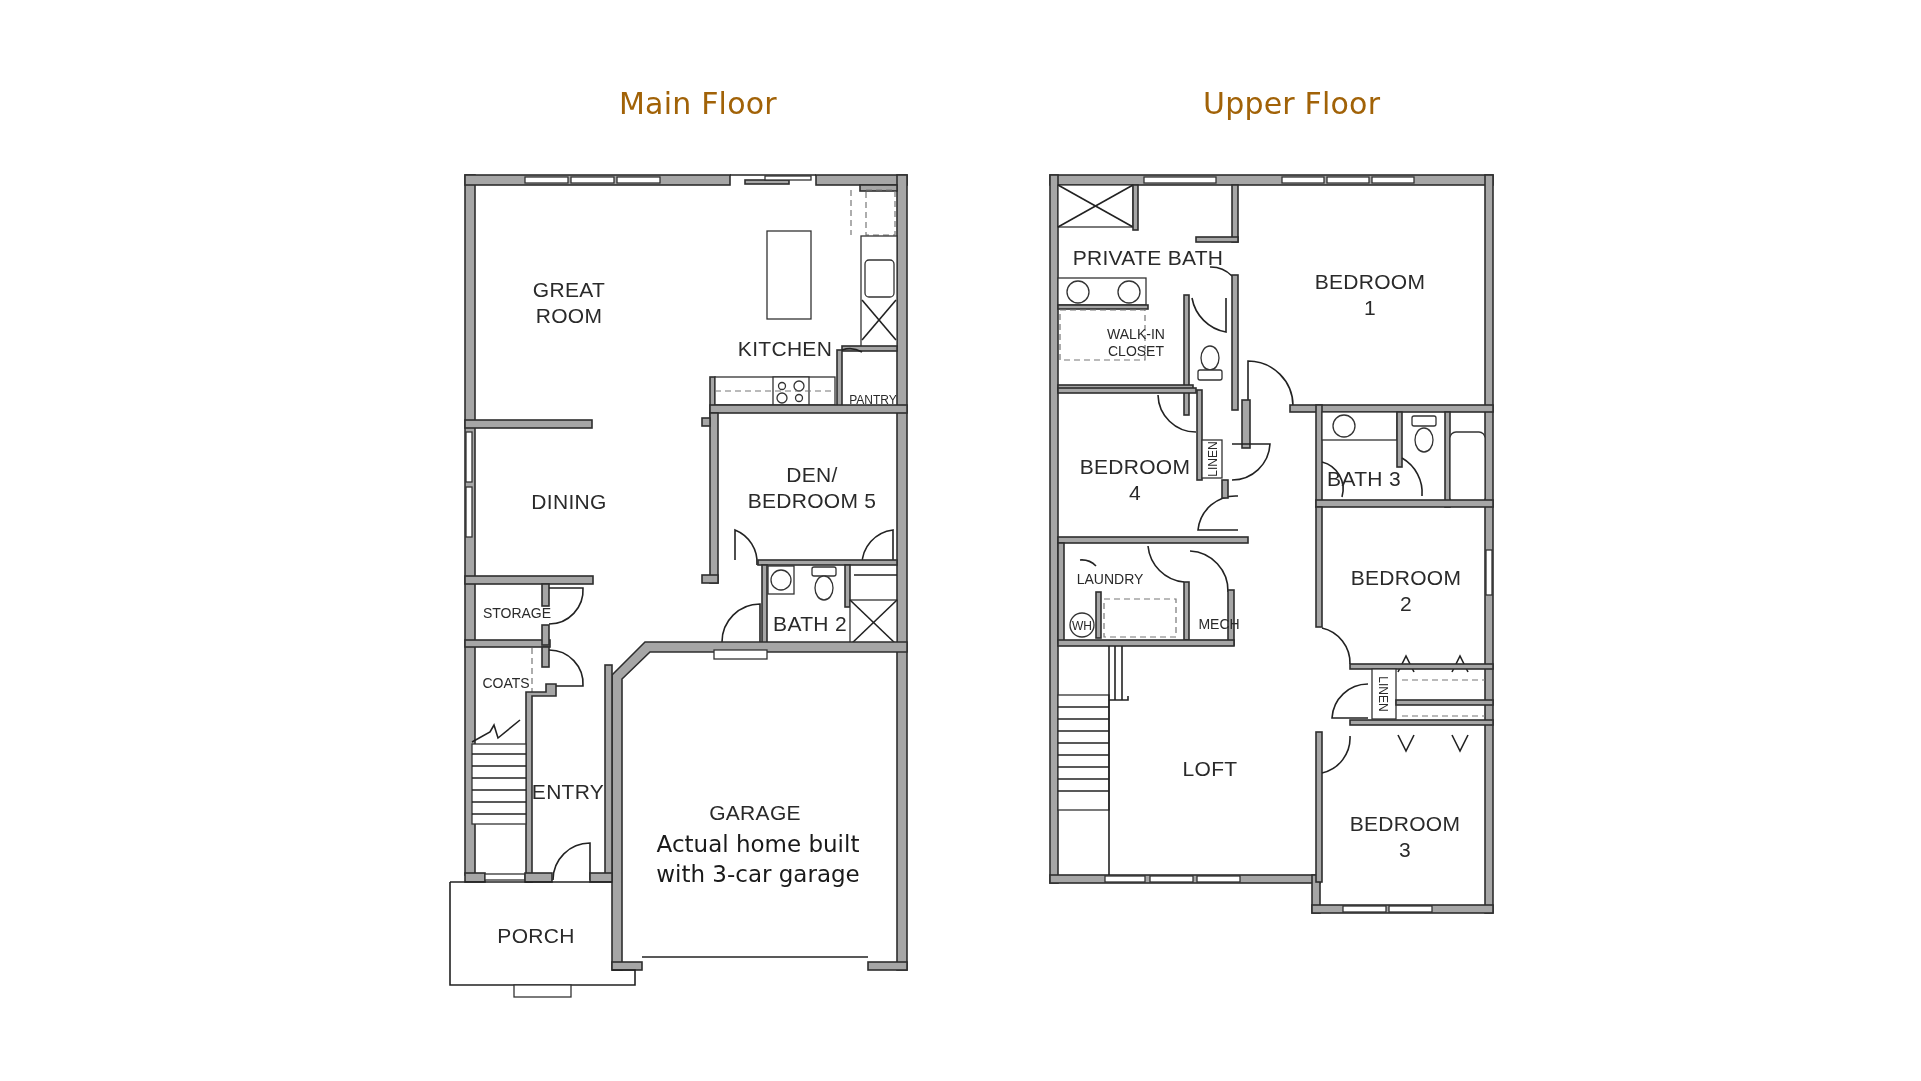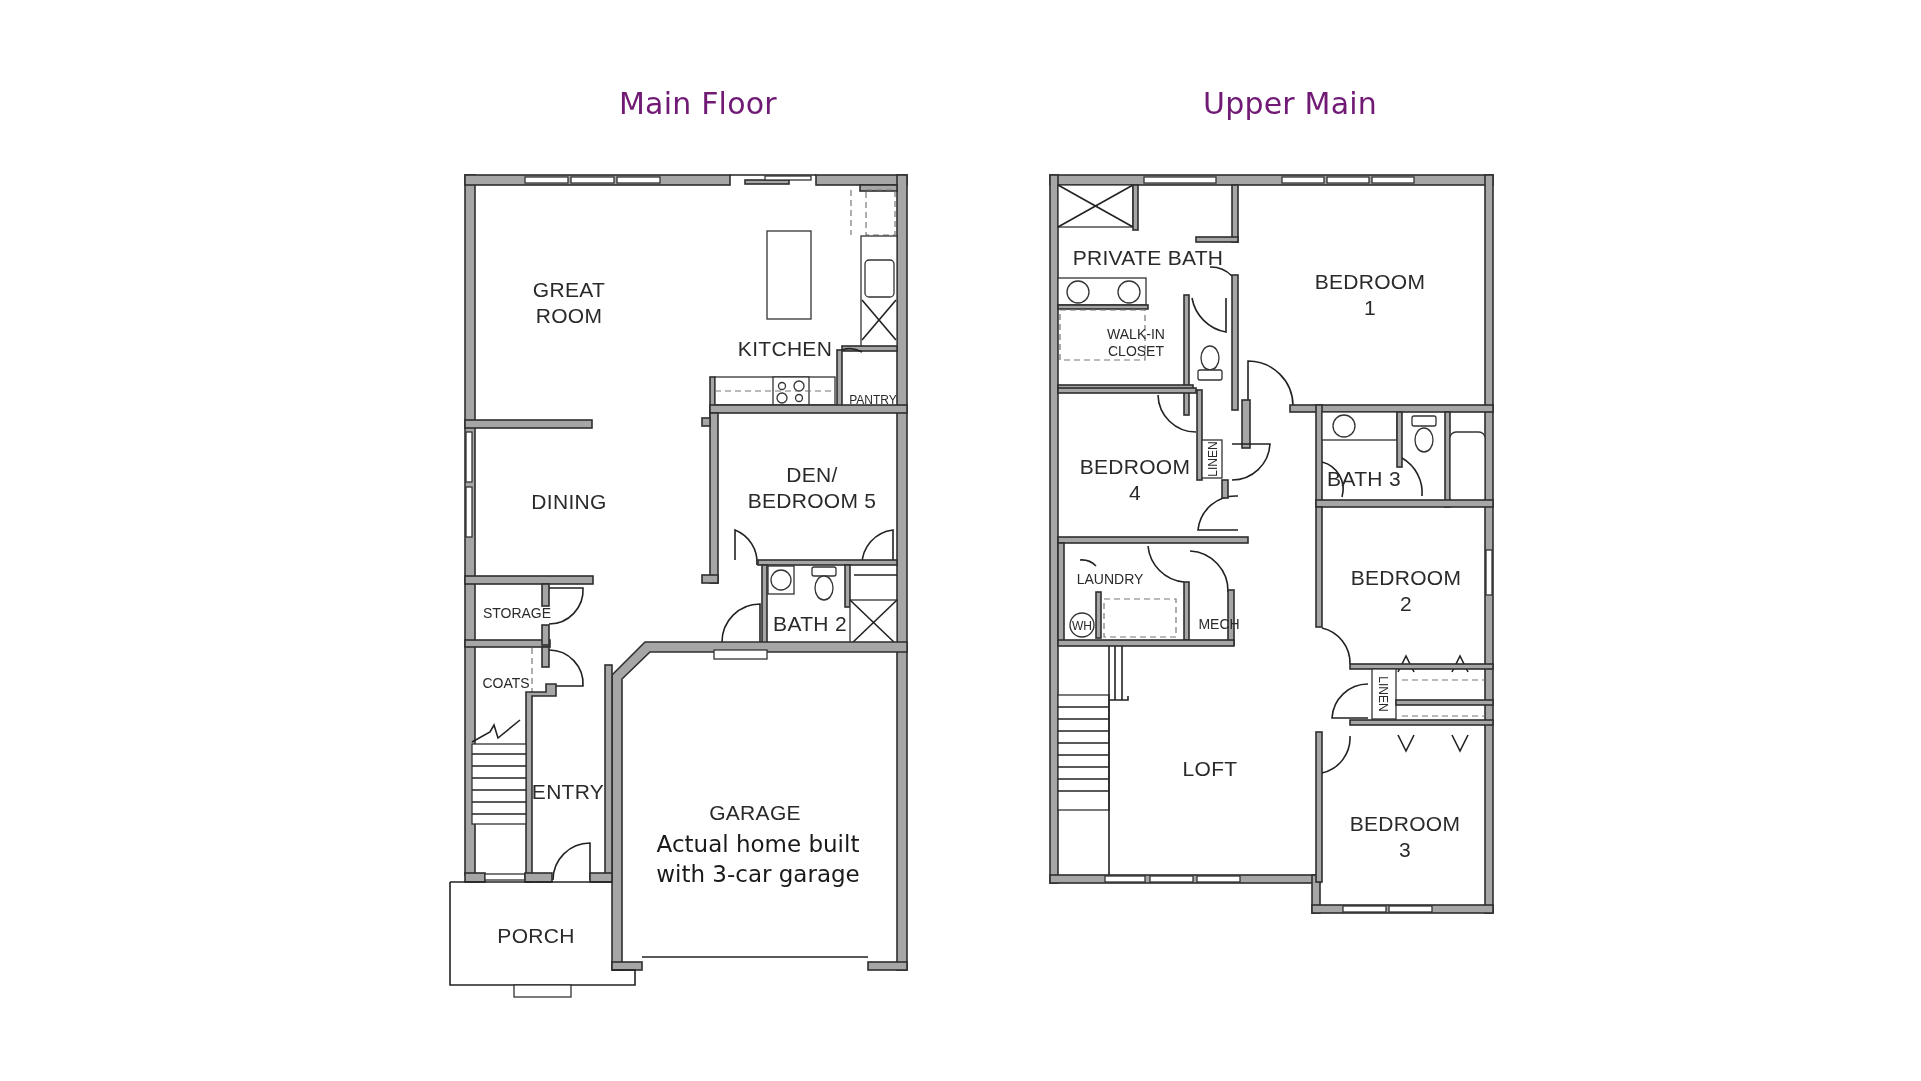--- a/index.html
+++ b/index.html
@@ -1,35 +1,35 @@
 <!DOCTYPE html>
 <html><head>
 <meta charset="utf-8">
 <style>
   html, body { margin:0; padding:0; background:#ffffff; }
   body { width:1921px; height:1081px; position:relative; overflow:hidden; font-family:"Liberation Sans", sans-serif; color:#1f1f1f; }
-  .plan-title { position:absolute; font-family:"DejaVu Sans", sans-serif; font-size:30px; color:#701a75; letter-spacing:0.2px; white-space:nowrap; }
+  .plan-title { position:absolute; font-family:"DejaVu Sans", sans-serif; font-size:30px; color:#a16207; letter-spacing:0.2px; white-space:nowrap; }
   #title-main { left:619px; top:86px; }
   #title-upper { left:1203px; top:86px; }
   svg#plans { position:absolute; left:0; top:0; }
   .wall { fill:#a6a6a6; stroke:#2e2e2e; stroke-width:1.6; }
   .thin { fill:none; stroke:#222; stroke-width:1.6; }
   .fix { fill:#fff; stroke:#333; stroke-width:1.3; }
   .dash { fill:none; stroke:#777; stroke-width:1.2; stroke-dasharray:6 4; }
   .win { fill:#fff; stroke:#333; stroke-width:1.3; }
   .label { font-family:"Liberation Sans", sans-serif; font-size:21px; fill:#2a2a2a; text-anchor:middle; letter-spacing:0.3px; }
   .label-sm { font-family:"Liberation Sans", sans-serif; font-size:14px; fill:#2a2a2a; text-anchor:middle; }
   .label-xs { font-family:"Liberation Sans", sans-serif; font-size:12px; fill:#2a2a2a; text-anchor:middle; }
   .note { font-family:"DejaVu Sans", sans-serif; font-size:23px; fill:#1a1a1a; text-anchor:middle; font-weight:500; }
 </style>
 </head>
 <body>
 
 <div id="title-main" class="plan-title">Main Floor</div>
-<div id="title-upper" class="plan-title">Upper Main</div>
+<div id="title-upper" class="plan-title">Upper Floor</div>
 
 <svg id="plans" width="1921" height="1081" viewBox="0 0 1921 1081" xmlns="http://www.w3.org/2000/svg">
 
   <g>
 
     <rect class="wall" x="465" y="175" width="10" height="700"></rect>
     <rect class="wall" x="465" y="175" width="265" height="10"></rect>
     <rect class="wall" x="816" y="175" width="91" height="10"></rect>
     <rect class="wall" x="897" y="175" width="10" height="795"></rect>
 

